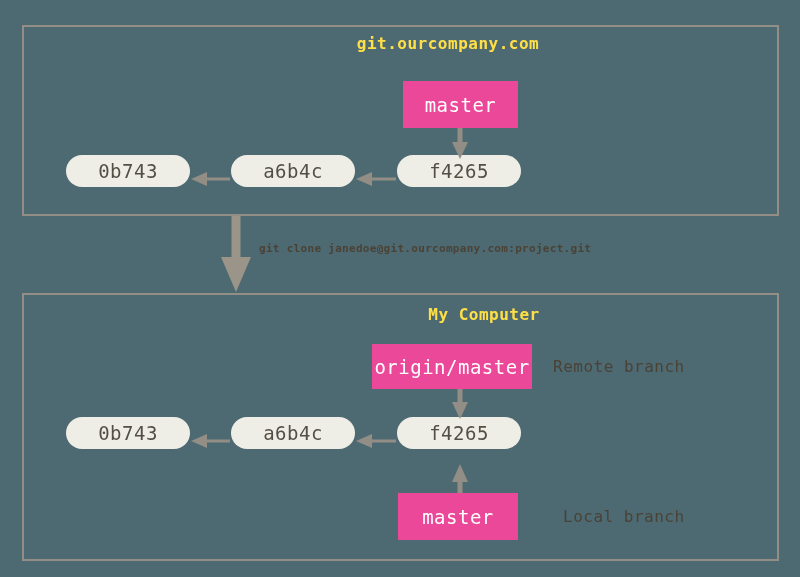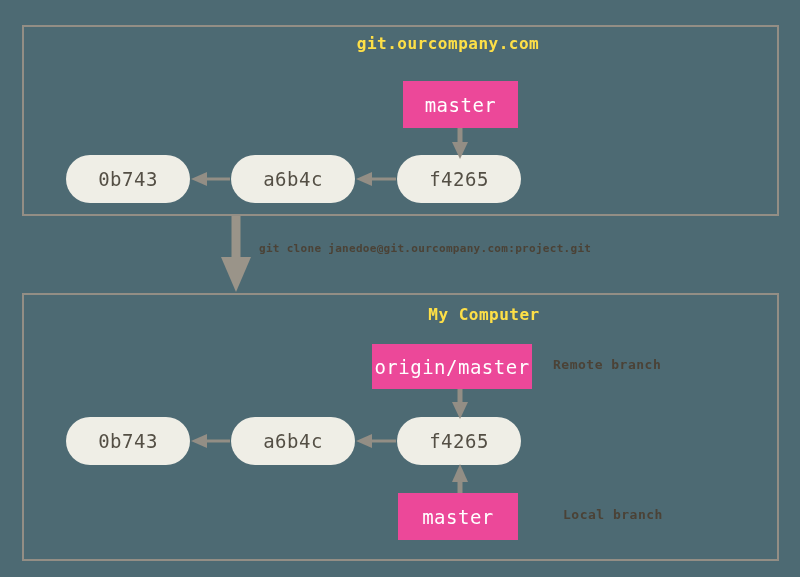--- a/index.html
+++ b/index.html
@@ -36,21 +36,21 @@
     font-weight: bold;
     text-shadow: 0 0 1px rgba(120,112,100,0.6);
     margin-left: 48px;
   }
   #title-remote { left: 0; top: 34px; width: 800px; text-align: center; }
   #title-local  { left: 0; top: 305px; width: 800px; text-align: center; padding-left: 36px; }
 
   
   .commit {
     position: absolute;
-    height: 48px;
+    height: 32px;
     border-radius: 24px;
     background: #efeee6;
     color: #544f45;
     font-size: 19px;
     display: flex;
     align-items: center;
     justify-content: center;
     letter-spacing: 0.5px;
     box-sizing: border-box;
   }
@@ -77,22 +77,22 @@
     box-sizing: border-box;
   }
   #branch-remote-master      { left: 403px; top: 81px;  width: 115px; height: 47px; }
   #branch-local-originmaster { left: 372px; top: 344px; width: 160px; height: 45px; }
   #branch-local-master       { left: 398px; top: 493px; width: 120px; height: 47px; }
 
   
   .annotation {
     position: absolute;
     color: #4b4236;
-    font-size: 13px;
-    font-weight: bold;
+    font-size: 16px;
+    font-weight: normal;
     letter-spacing: 0.5px;
     white-space: nowrap;
   }
   #label-remote-branch { left: 553px; top: 357px; }
   #label-local-branch  { left: 563px; top: 507px; }
 
   
   #clone-command {
     position: absolute;
     left: 259px;

